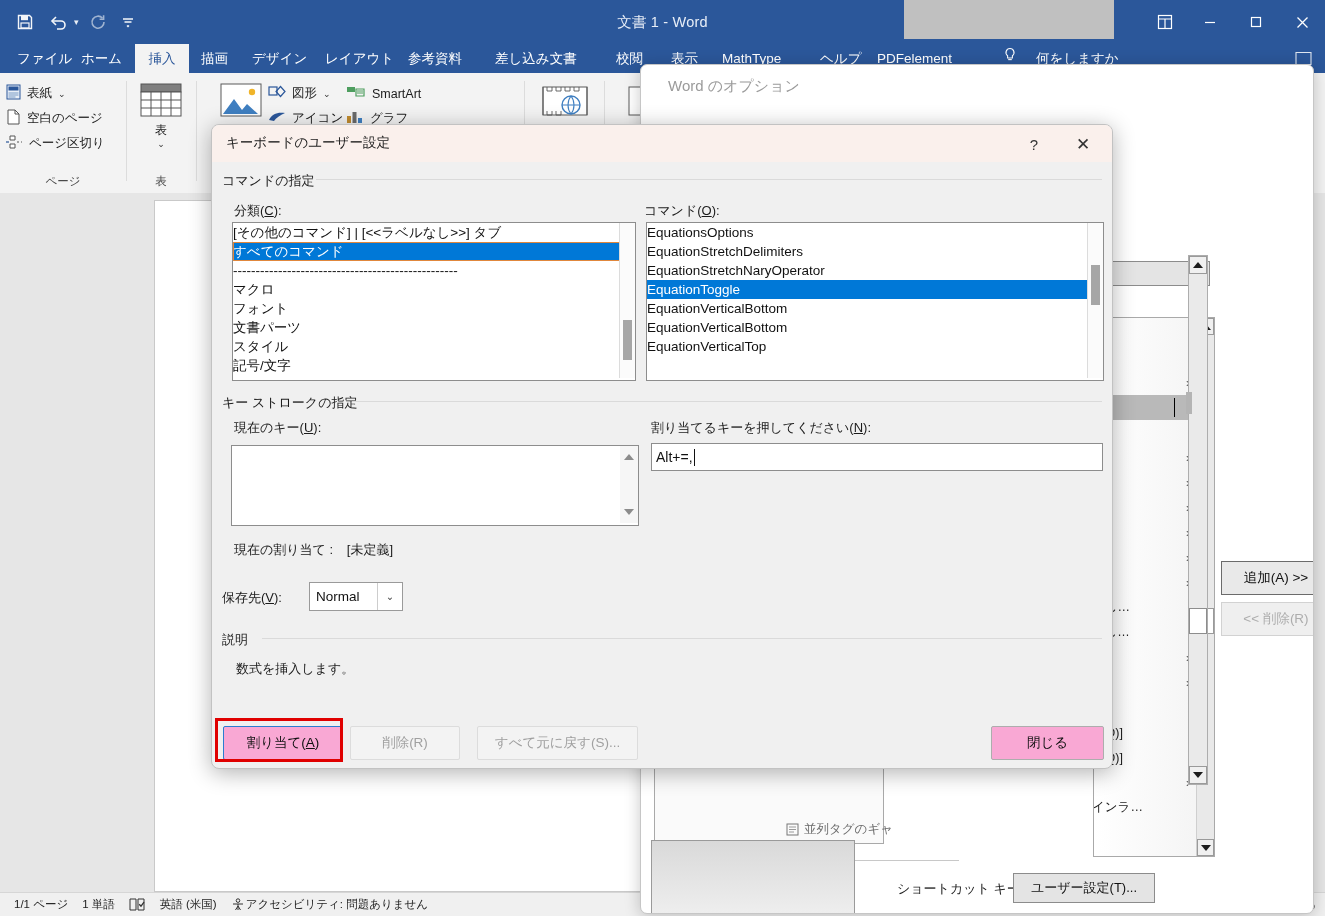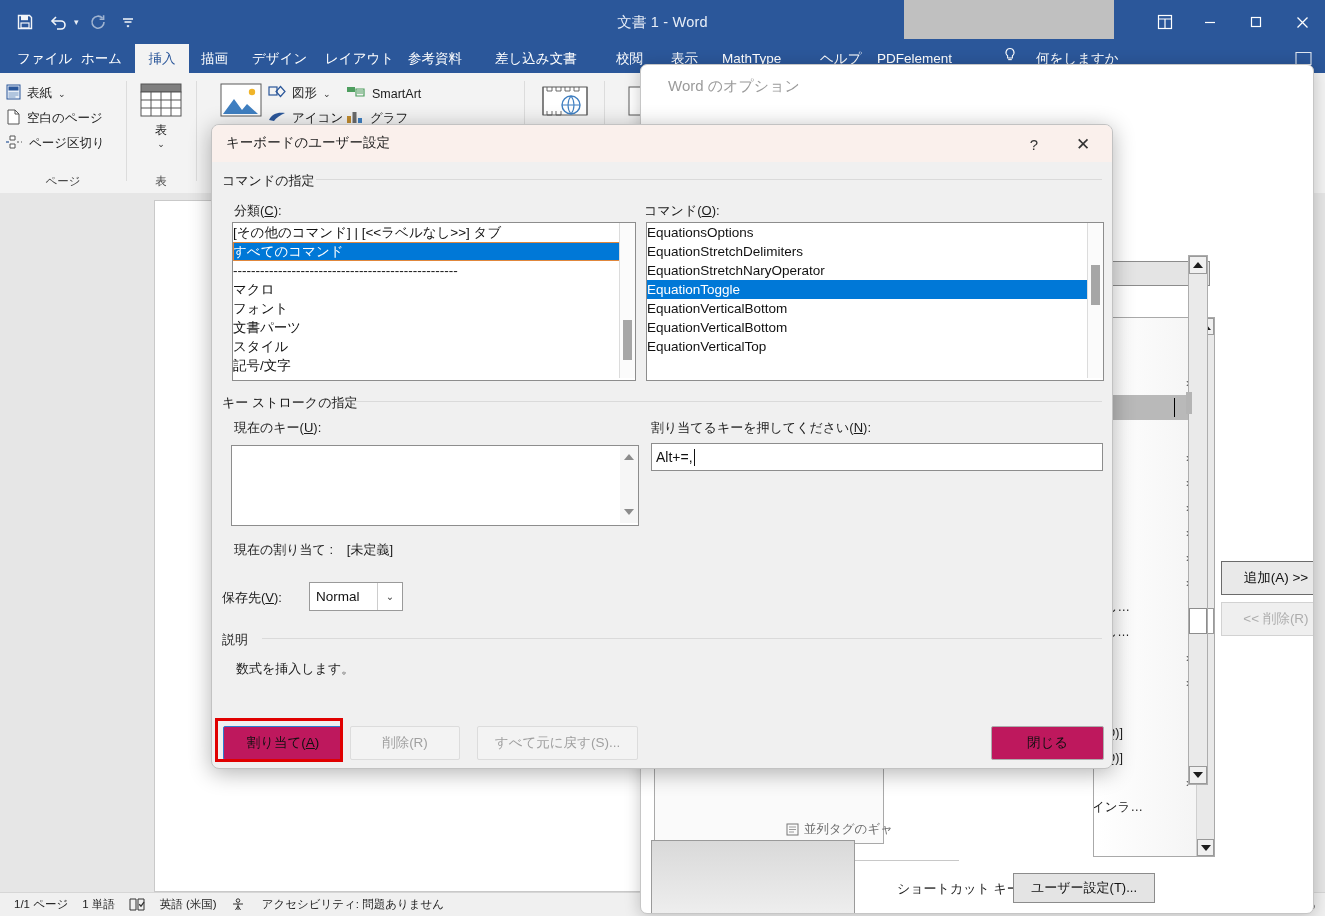--- a/index.html
+++ b/index.html
@@ -142,21 +142,21 @@
     border:1px solid #8d8d8d;display:flex;align-items:center;padding-left:4px;box-sizing:border-box;
     font-size:14px;color:#111;}
   #newkey-caret{display:inline-block;width:1px;height:17px;background:#111;margin-left:1px;}
 
   #save-combo{position:absolute;left:308px;top:581px;width:94px;height:29px;background:#fff;
     border:1px solid #9a9a9a;display:flex;align-items:center;box-sizing:border-box;}
   #save-combo .val{flex:1;padding-left:6px;font-size:13.5px;color:#111;}
   #save-combo .arrow{width:24px;height:27px;border-left:1px solid #cdcdcd;background:#fff;
     display:flex;align-items:center;justify-content:center;color:#444;font-size:10px;}
 
-  .dlg-btn{position:absolute;height:32px;background:#be185d;border:1px solid #adadad;border-radius:2px;
+  .dlg-btn{position:absolute;height:32px;background:#f9a8d4;border:1px solid #adadad;border-radius:2px;
     display:flex;align-items:center;justify-content:center;font-size:13.5px;color:#111;}
   .dlg-btn.disabled{color:#a0a0a0;background:#f3f3f3;border-color:#dcdcdc;}
   .dlg-btn.default{border:1px solid #2b7dd1;}
   #assign-highlight{position:absolute;left:215px;top:718px;width:128px;height:44px;
     border:3px solid #e00000;box-sizing:border-box;}
 
   u{text-decoration:underline;}
 </style>
 </head>
 <body>
@@ -392,21 +392,21 @@
           <path d="M10.2 6.2l1.8 2 3-4" fill="none" stroke="#333" stroke-width="1.3"></path>
         </svg>
     </span>
     <span class="sb-item">英語 (米国)</span>
     <span class="sb-item">
       <svg width="14" height="13" viewBox="0 0 14 13">
           <circle cx="7" cy="2.6" r="1.8" fill="none" stroke="#333" stroke-width="1"></circle>
           <path d="M2 6h10M7 6v6M4.5 12l2.5-4 2.5 4" fill="none" stroke="#333" stroke-width="1"></path>
         </svg>
     </span>
-    <span style="margin-left:17px;text-align:right;">アクセシビリティ: 問題ありません</span>
+    <span style="margin-left:1px;text-align:right;">アクセシビリティ: 問題ありません</span>
     <div id="zoomwrap">
       <div id="zoomslider">
         <div id="zoomtrack"></div>
         <div id="zoomtick"></div>
         <div id="zoomthumb"></div>
       </div>
       <span id="zoompct">100%</span>
     </div>
   </div>
 </div>

